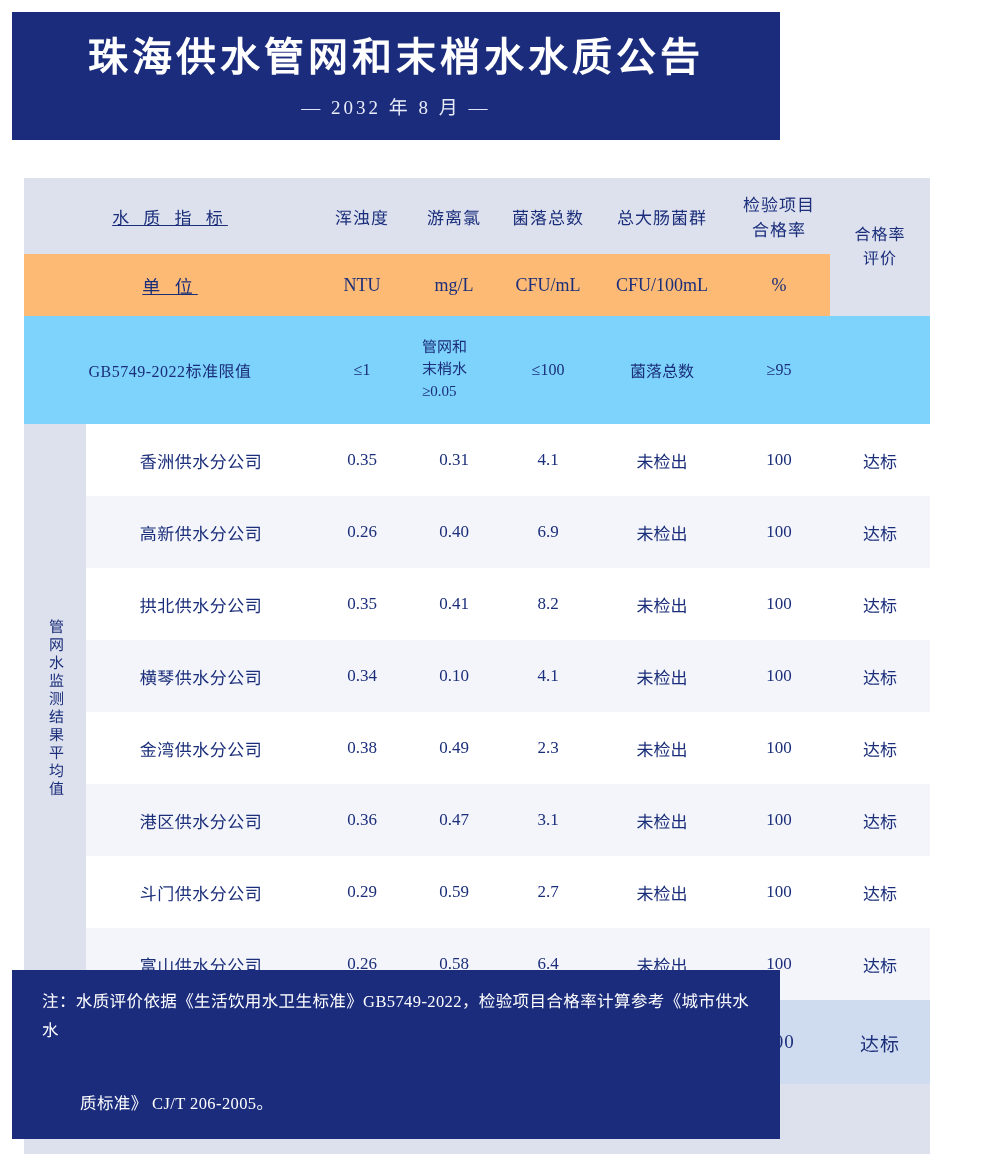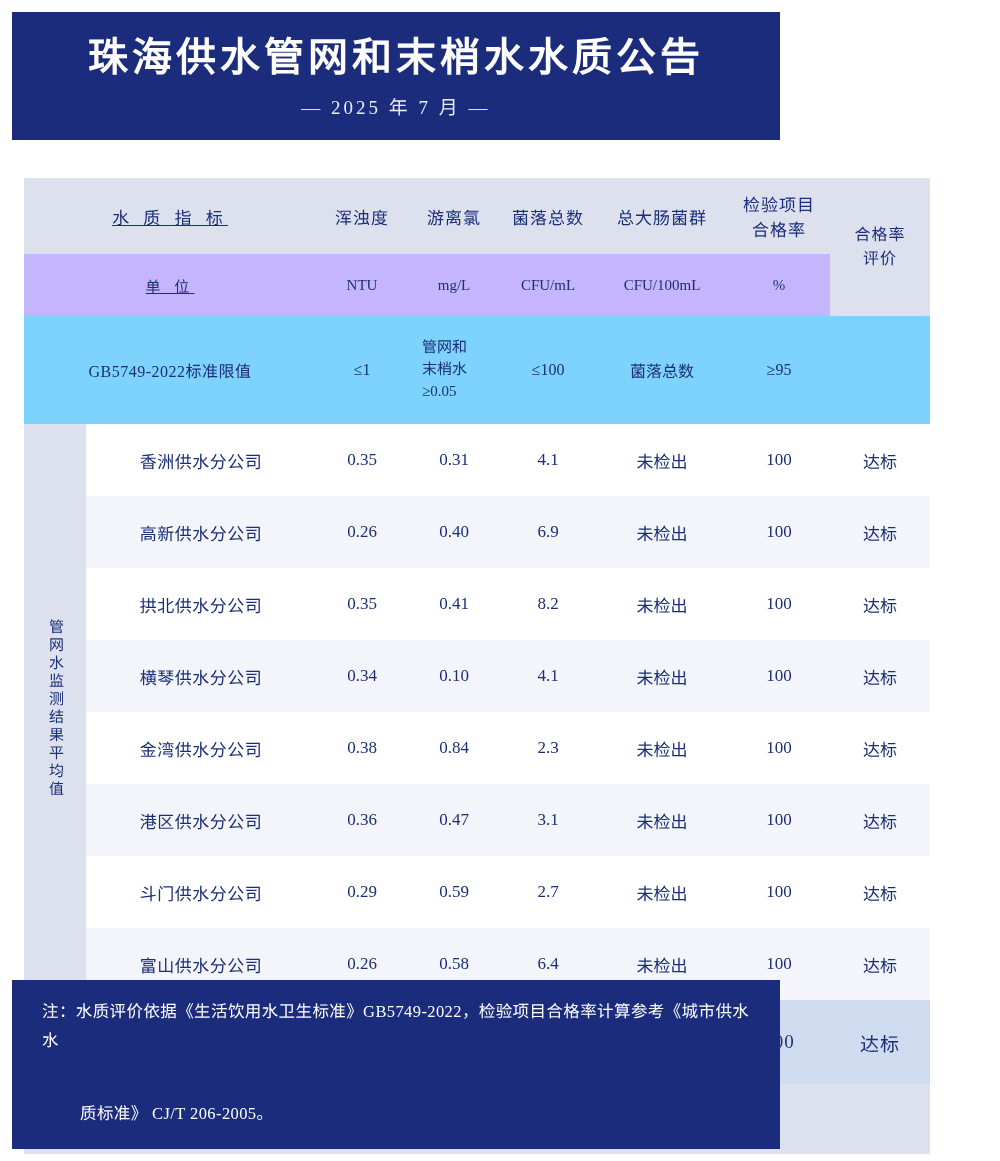--- a/index.html
+++ b/index.html
@@ -77,23 +77,23 @@
   col.c-rate   { width: 102px; }
   col.c-eval   { width: 100px; }
 
   .hdr-row td {
     background: #dde1ee;
     font-size: 17px;
     height: 64px;
     letter-spacing: 1px;
   }
   .unit-row td {
-    background: #c4b5fd;
+    background: #fdba74;
     height: 50px;
-    font-size: 15px;
+    font-size: 18px;
     font-family: "Liberation Serif", "DejaVu Serif", serif;
   }
   .unit-row td.unit-label,
   .hdr-row td.hdr-label {
     letter-spacing: 5px;
     text-decoration: underline;
   }
   .std-row td {
     background: #7dd3fc;
     height: 96px;
@@ -163,42 +163,42 @@
   .spacer-row td {
     background: #dde1ee;
     height: 58px;
   }
 
   
   .note {
     position: absolute;
     left: 12px;
     right: 12px;
-    bottom: 12px;
+    bottom: 22px;
     background: #1b2c7d;
     color: #ffffff;
     padding: 18px 30px 20px 30px;
     box-sizing: border-box;
     font-size: 16.5px;
     line-height: 1.75;
     letter-spacing: 0.4px;
   }
   .note-line2 {
     padding-left: 38px;
     margin-top: 44px;
   }
 </style>
 </head>
 <body>
 
 <div class="page">
 
   <div class="banner">
     <div class="banner-title">珠海供水管网和末梢水水质公告</div>
-    <div class="banner-sub">— 2025 年 7 月 —</div>
+    <div class="banner-sub">— 2032 年 8 月 —</div>
   </div>
 
   <div class="table-wrap">
     <table class="wq">
       <colgroup>
         <col class="c-cat">
         <col class="c-name">
         <col class="c-turb">
         <col class="c-cl">
         <col class="c-cfu">
@@ -286,21 +286,21 @@
           <td>0.10</td>
           <td>4.1</td>
           <td>未检出</td>
           <td>100</td>
           <td>达标</td>
         </tr>
 
         <tr class="data-row">
           <td class="name-cell">金湾供水分公司</td>
           <td>0.38</td>
-          <td>0.84</td>
+          <td>0.49</td>
           <td>2.3</td>
           <td>未检出</td>
           <td>100</td>
           <td>达标</td>
         </tr>
 
         <tr class="data-row alt">
           <td class="name-cell">港区供水分公司</td>
           <td>0.36</td>
           <td>0.47</td>

